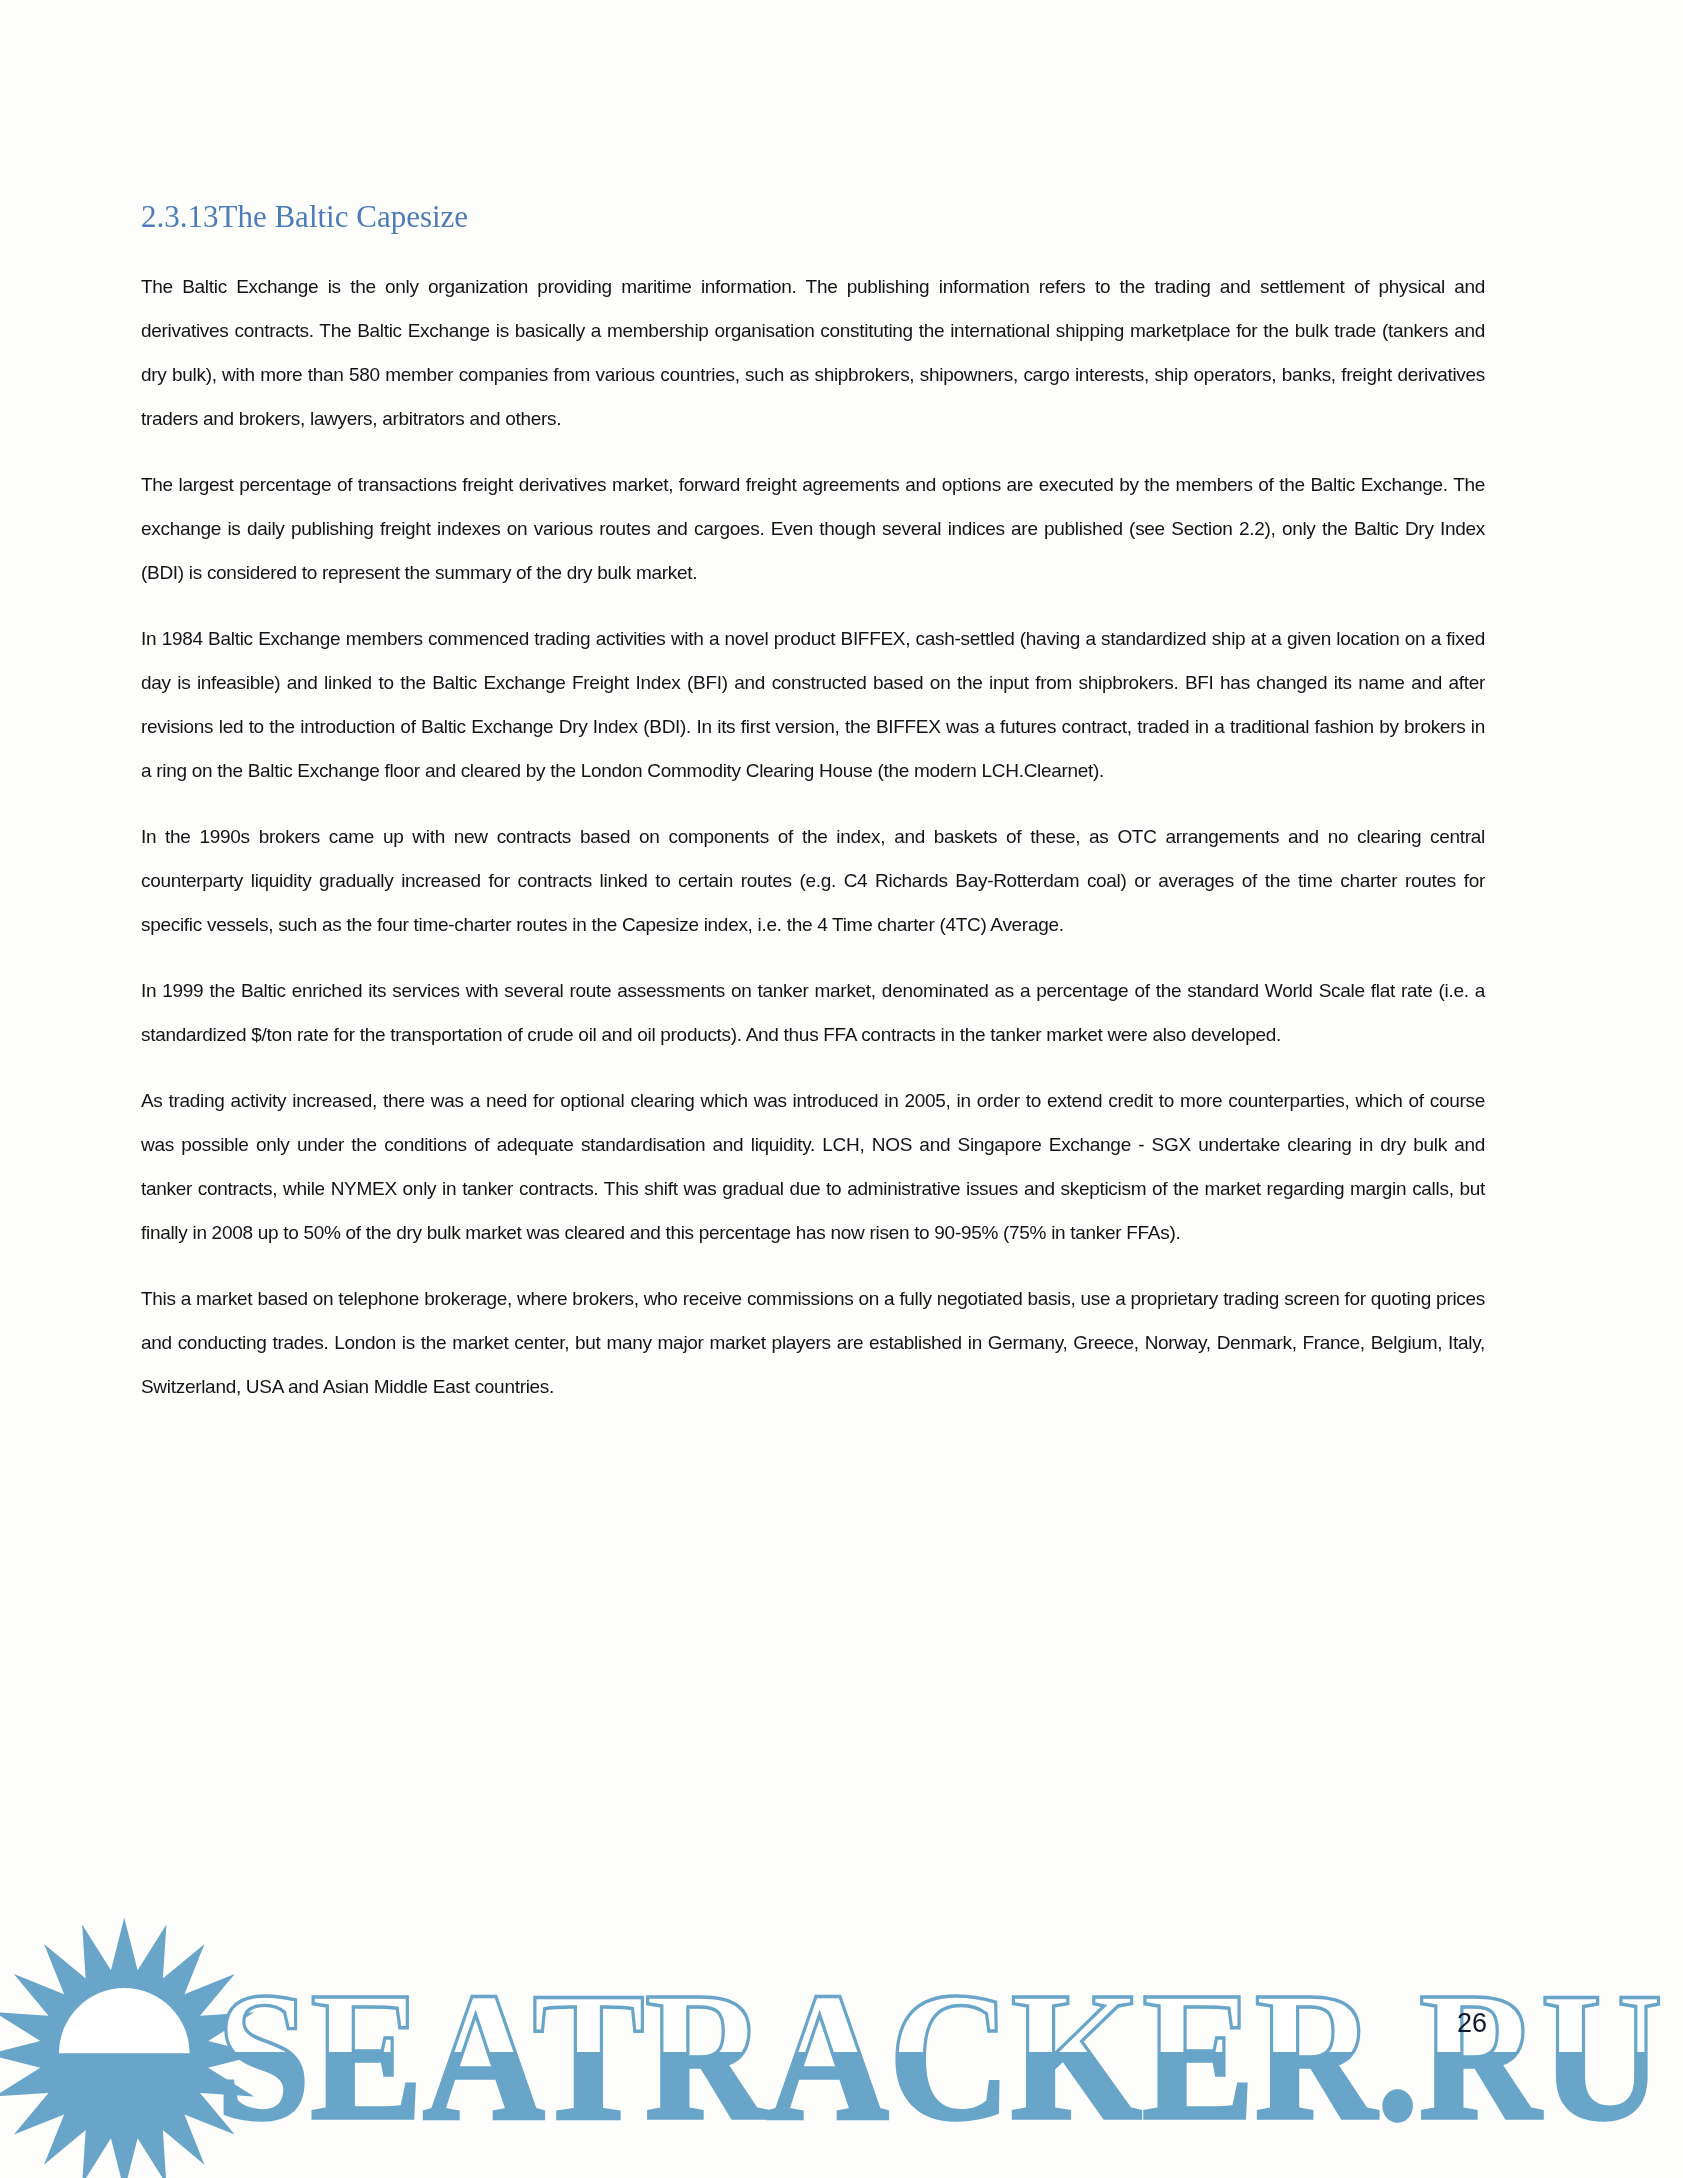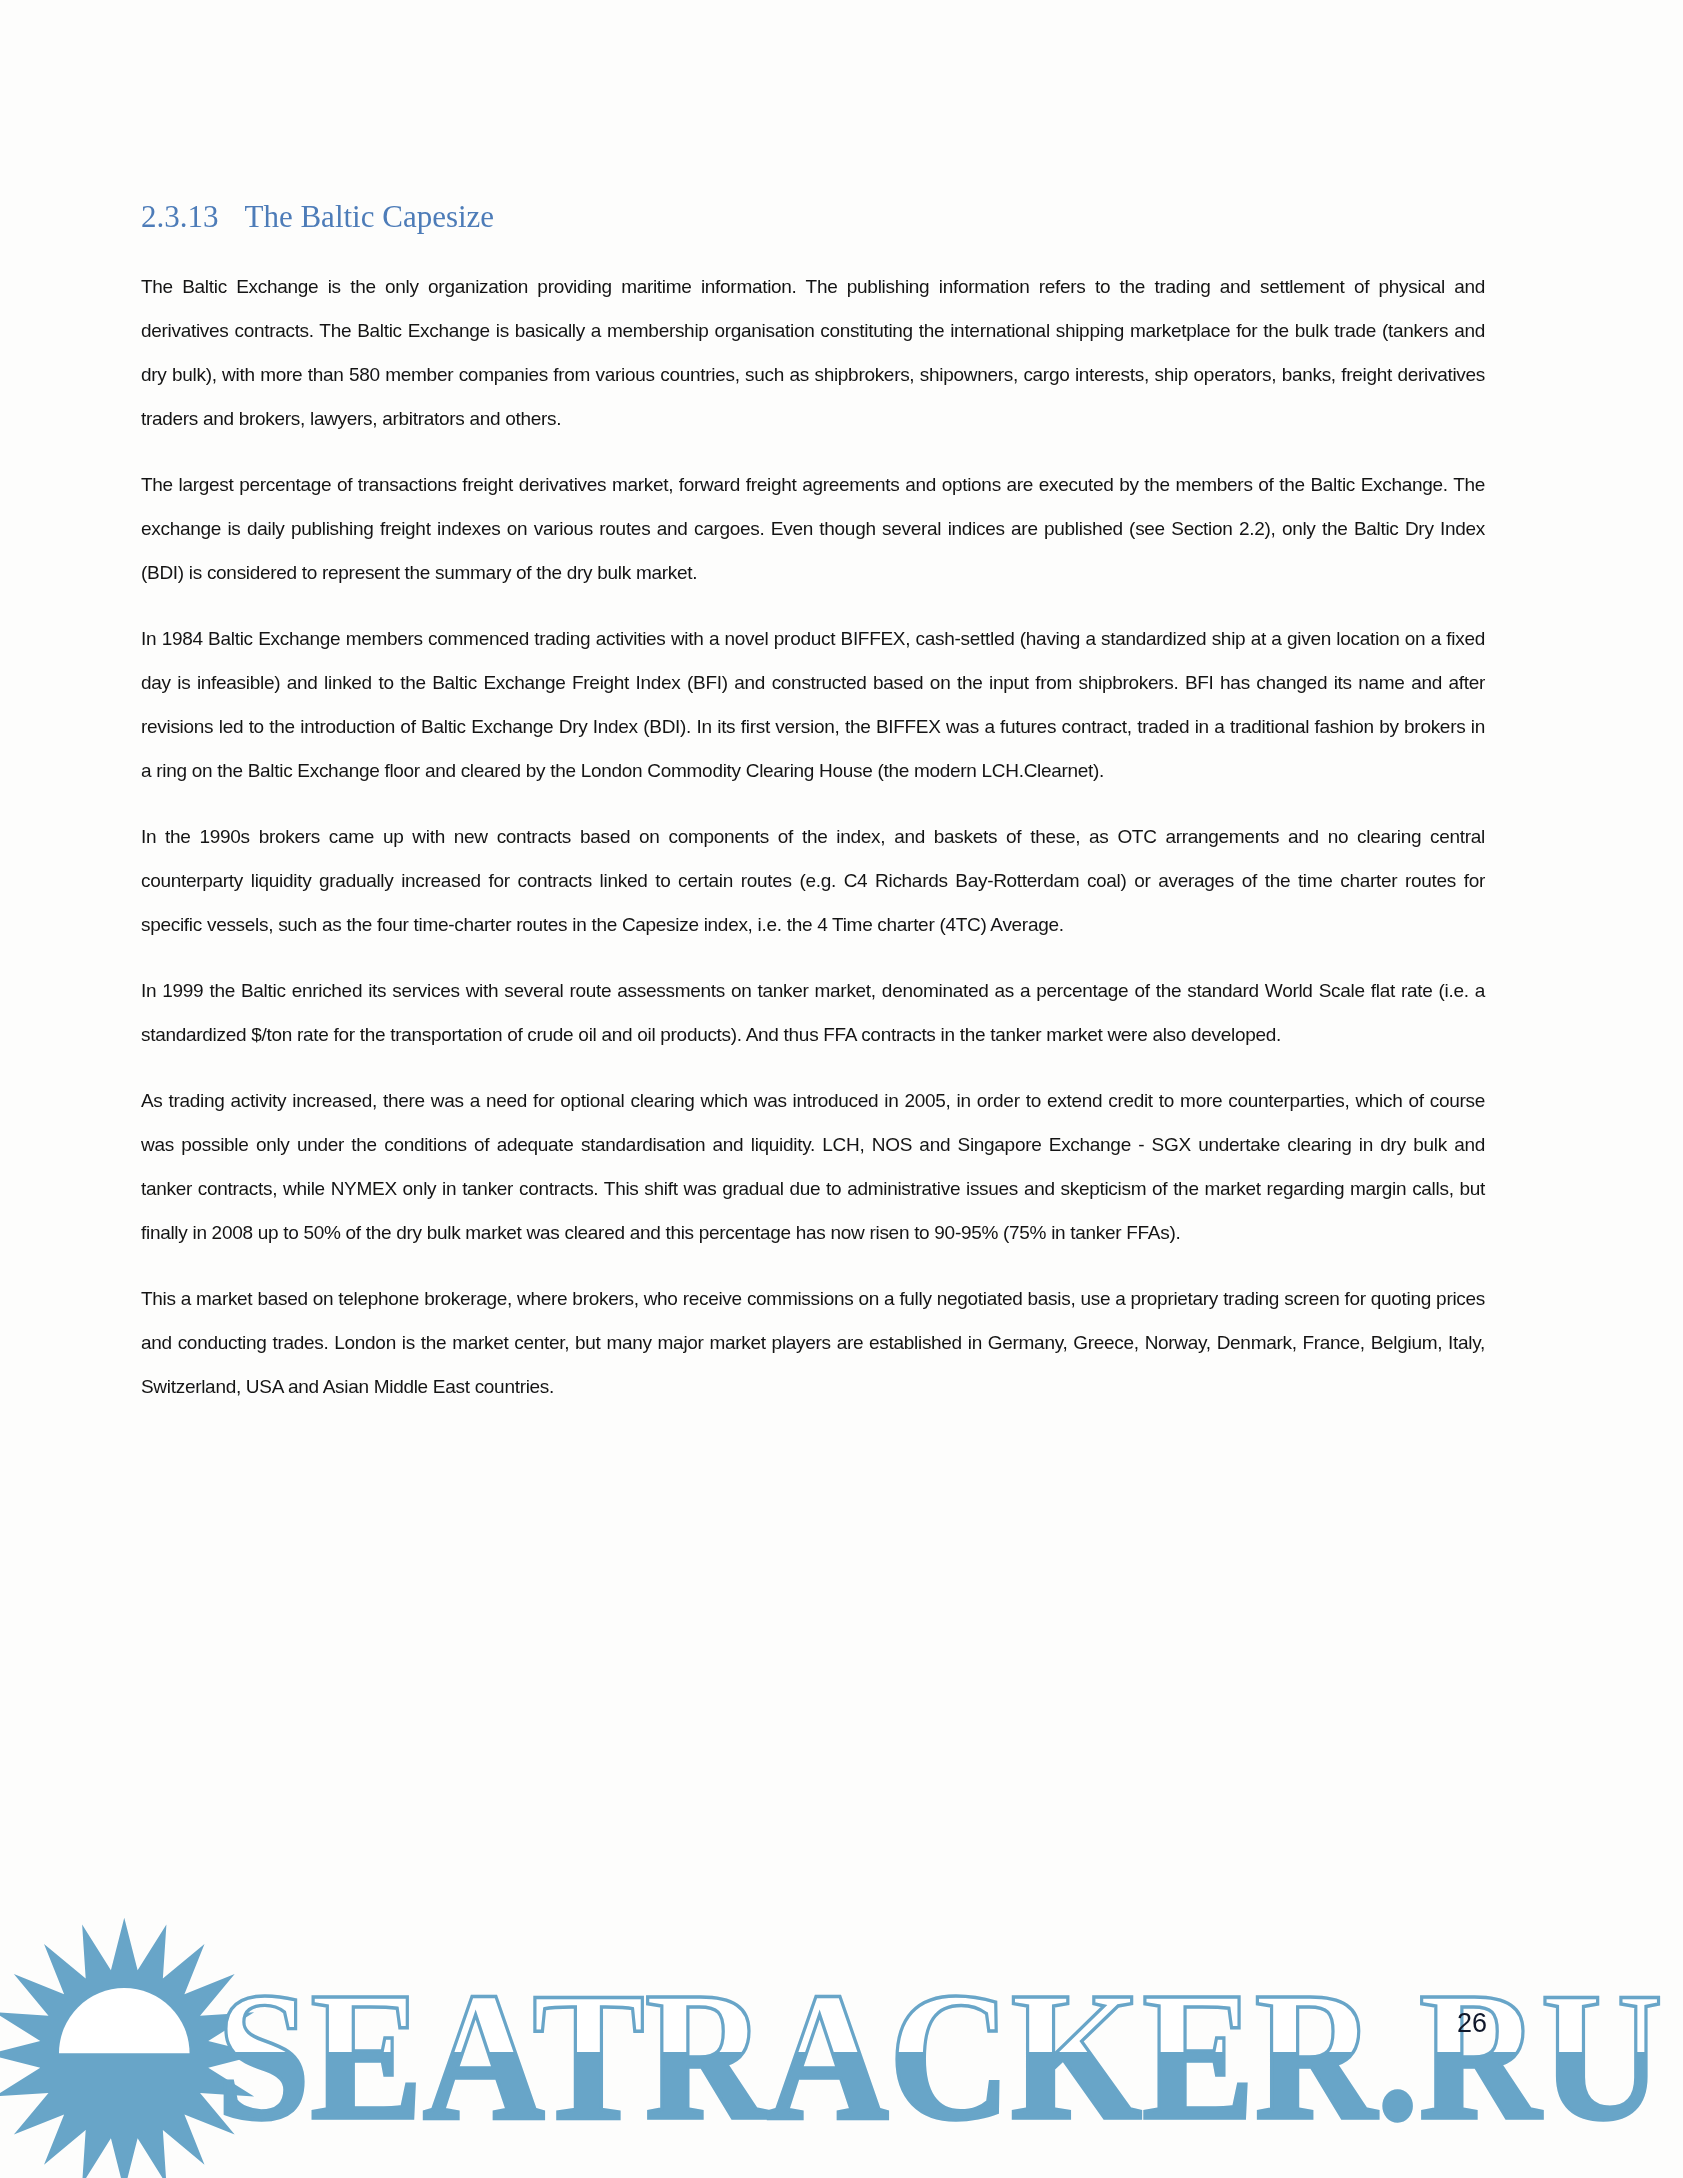--- a/index.html
+++ b/index.html
@@ -20,21 +20,21 @@
   }
 
   .section-heading {
     font-family: "Liberation Serif", serif;
     font-weight: normal;
     font-size: 31px;
     line-height: 37px;
     color: #4d7cb8;
     margin: 0 0 30px 0;
   }
-  .section-heading .num { margin-right: 26px; }
+  .section-heading .num { }
 
   .body-text p {
     margin: 0 0 22px 0;
     font-size: 19px;
     line-height: 44px;
     letter-spacing: -0.3px;
     color: #141414;
     text-align: justify;
   }
 

